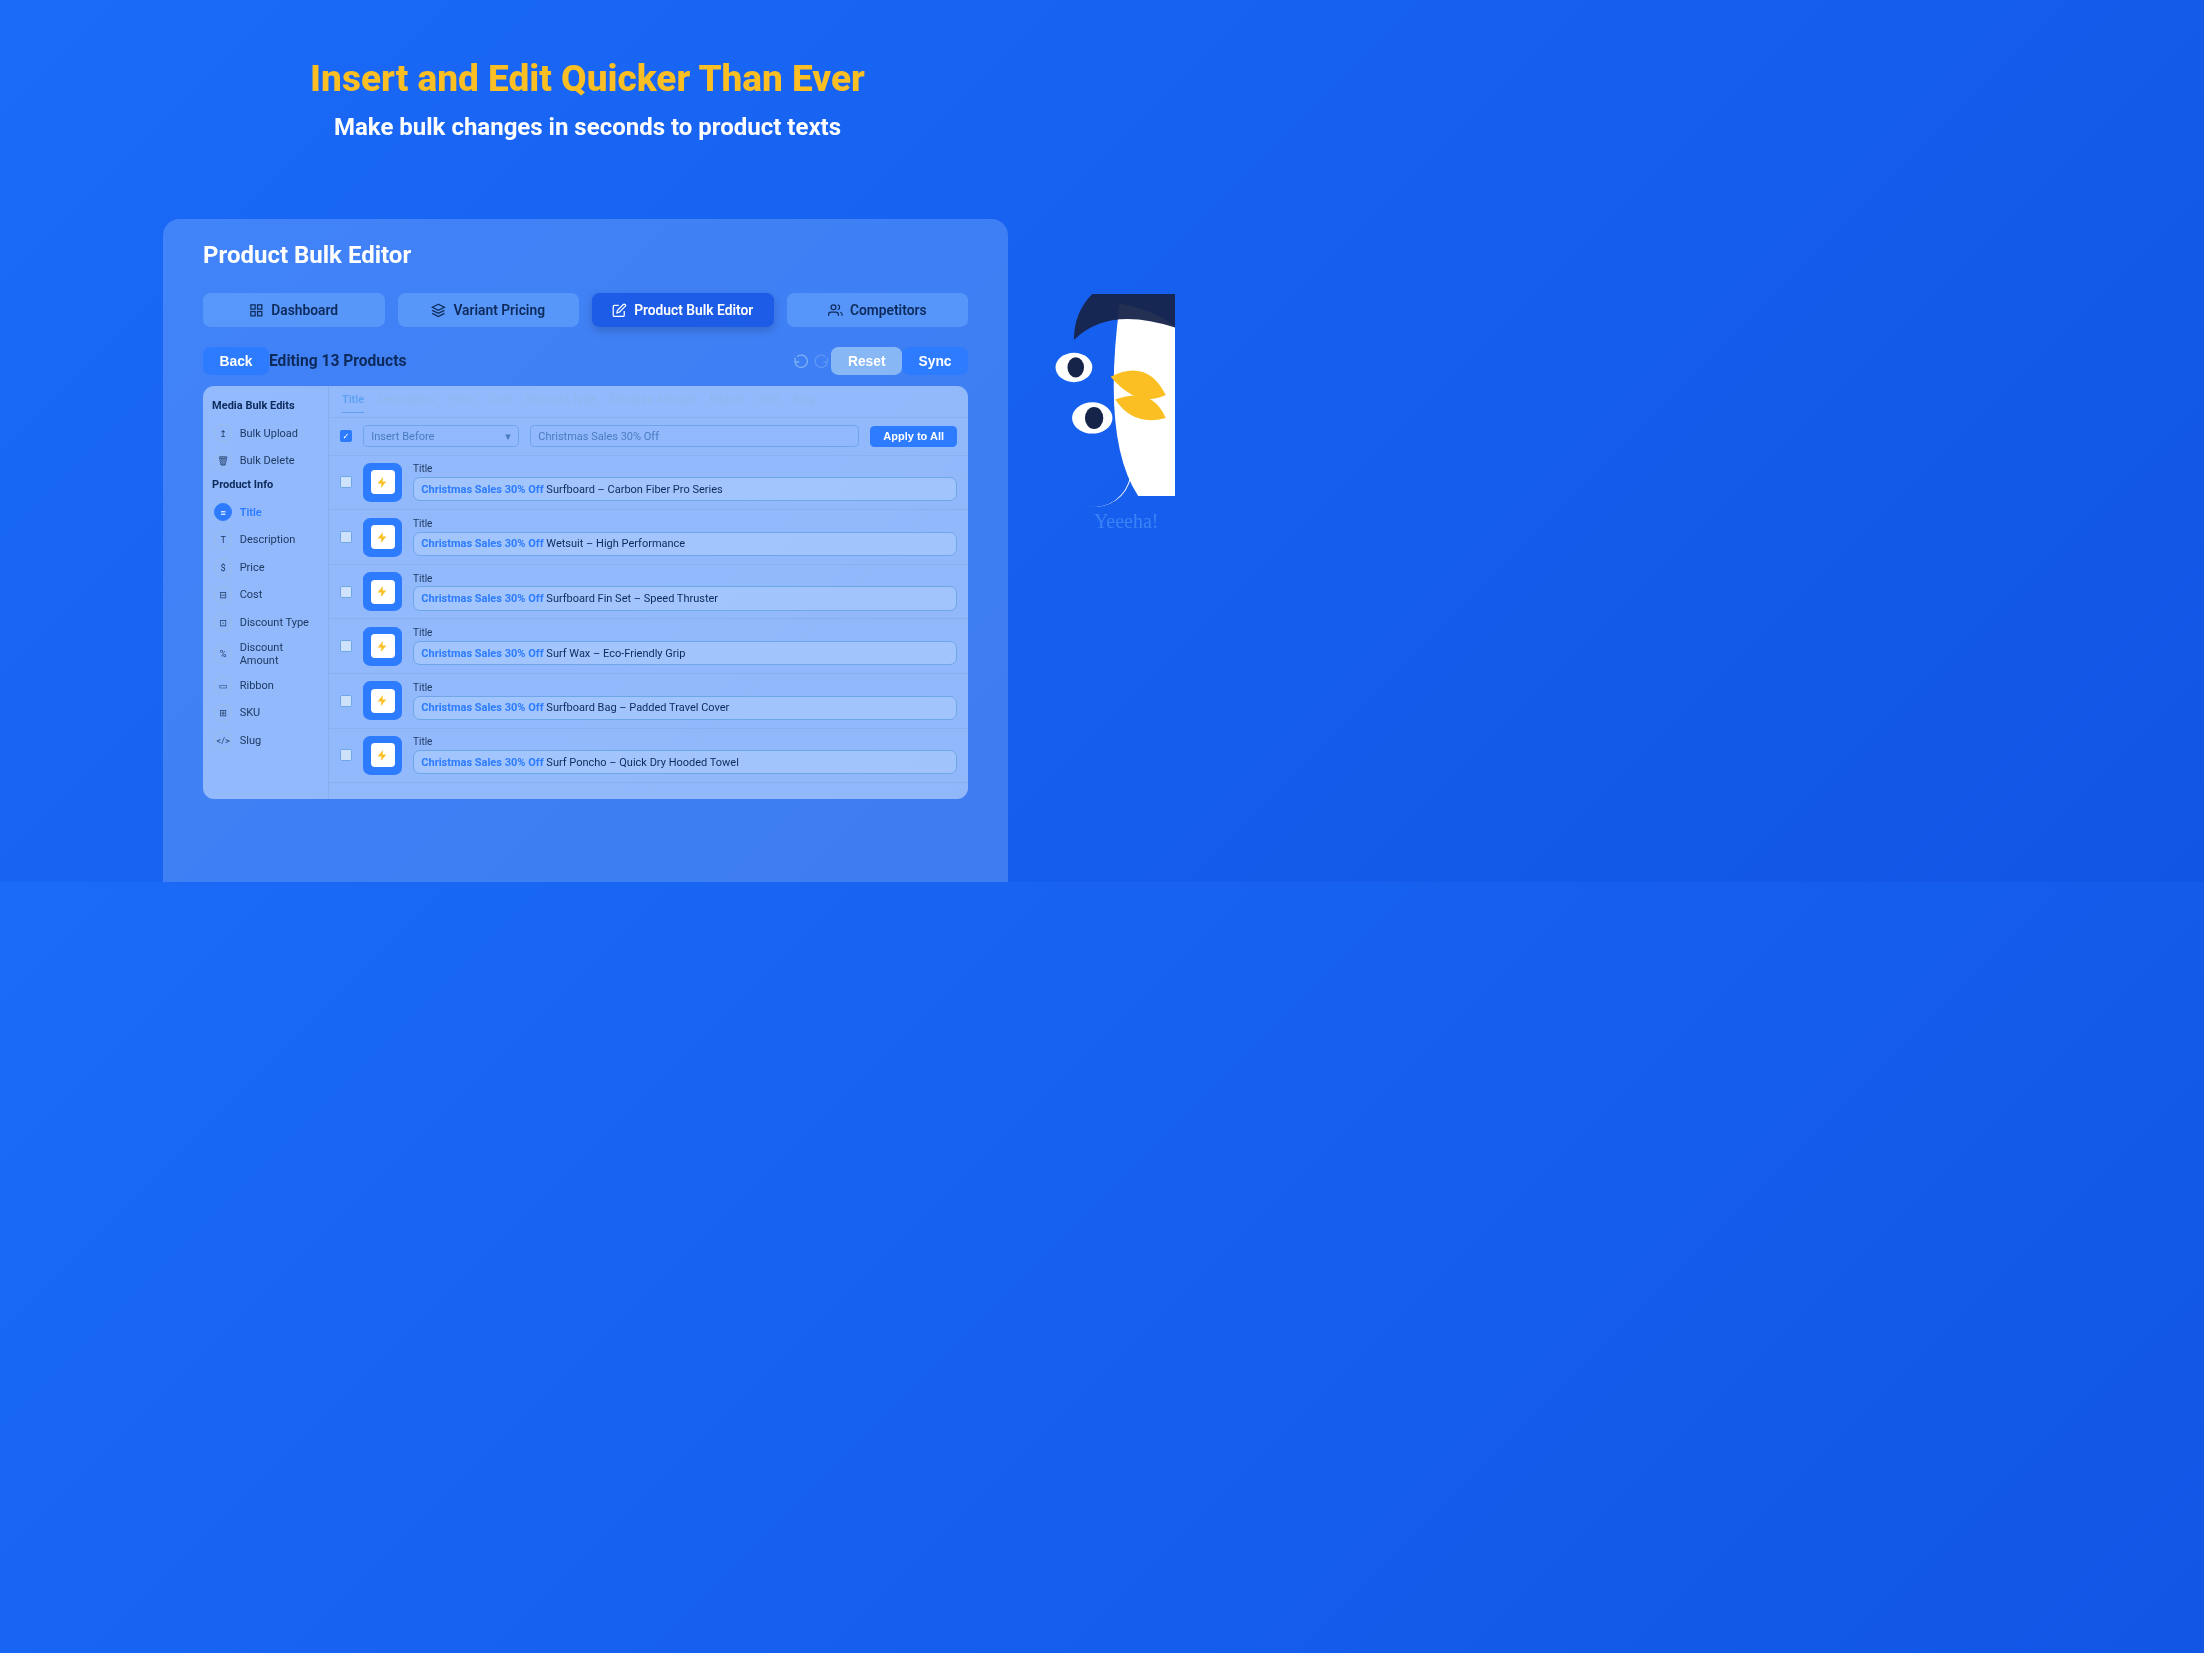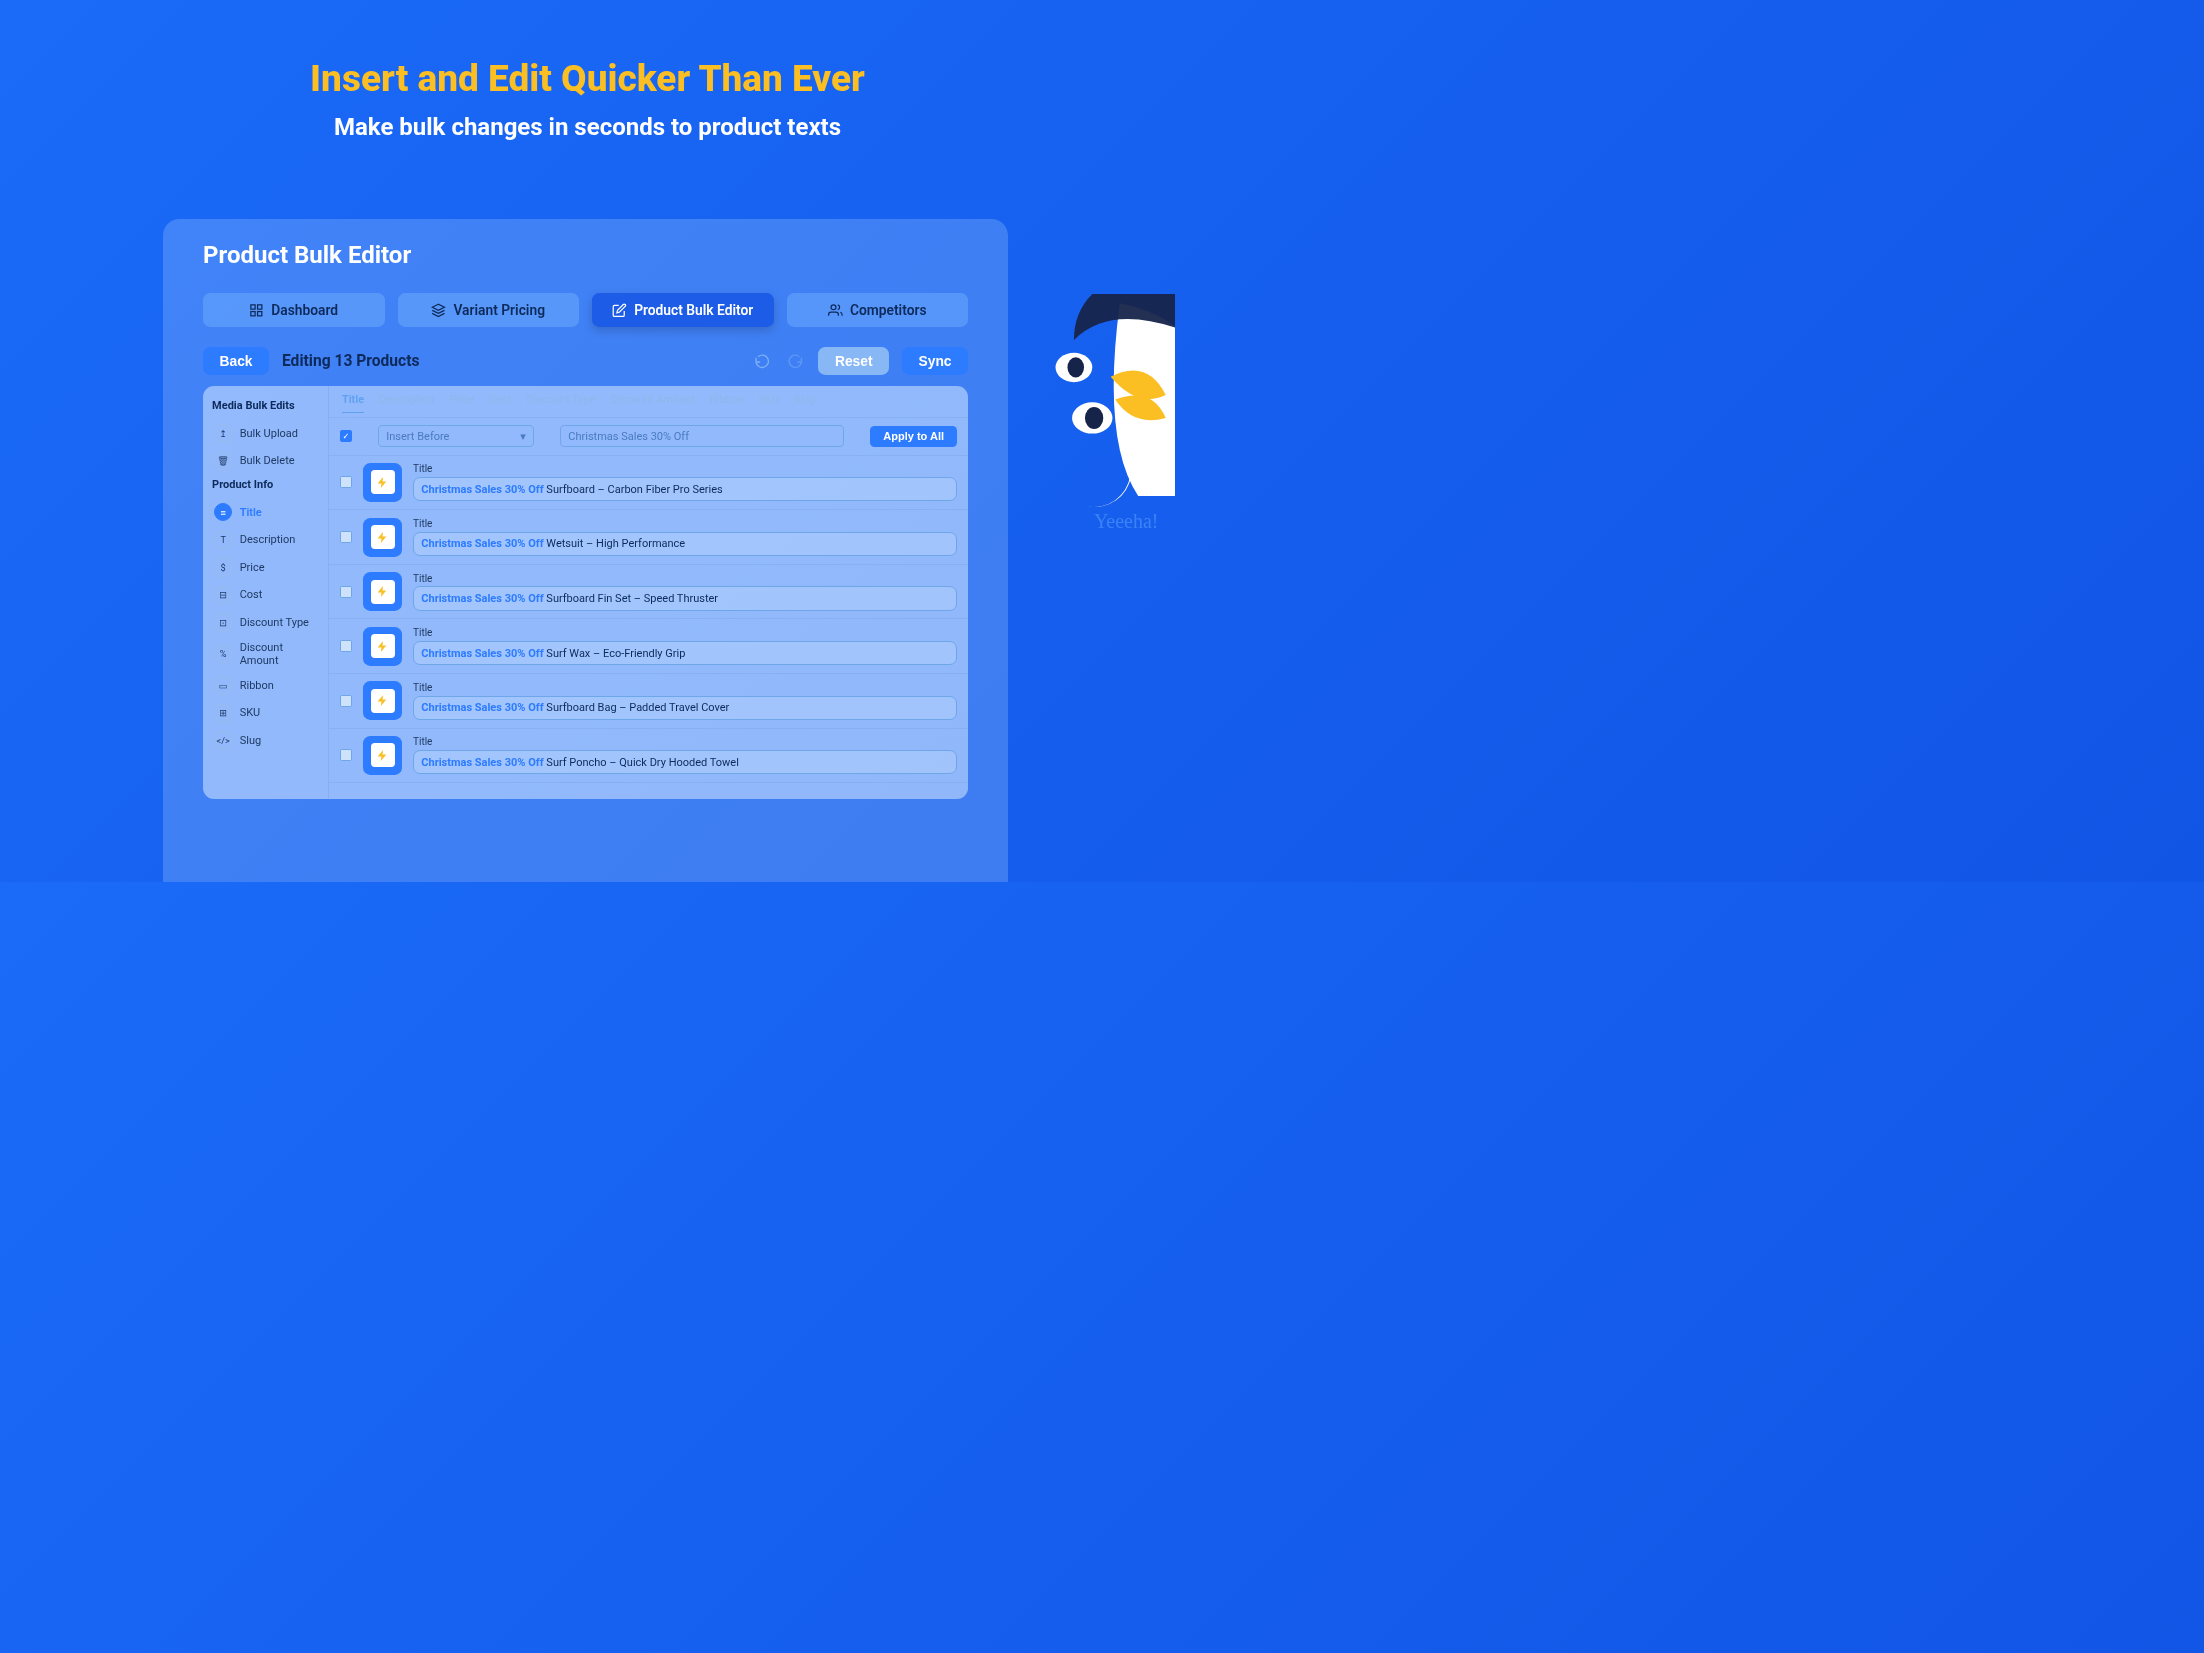--- a/index.html
+++ b/index.html
@@ -60,21 +60,20 @@
 }
 .tab.active {
   background: #1c5ce6;
   color: #fff;
   box-shadow: 0 3.7px 9.2px rgba(0,0,0,0.18);
 }
 .tab svg { width: 14.7px; height: 14.7px; }
 .toolbar {
   display: flex;
   align-items: center;
-  gap: 13px;
   margin-top: 20px;
 }
 .btn {
   border-radius: 7.3px;
   padding: 6.4px 16.5px;
   font-weight: 600;
   font-size: 13.8px;
   border: none;
   cursor: pointer;
 }
@@ -132,21 +131,21 @@
   padding: 7.3px 13px 3.7px;
   font-size: 11px;
   color: #8fb8ea;
   border-bottom: 0.9px solid rgba(120,160,220,0.3);
 }
 .field-tab { padding-bottom: 5.5px; border-bottom: 1.8px solid transparent; }
 .field-tab.active { color: #5fa0f2; border-bottom-color: #5fa0f2; font-weight: 600; }
 .controls-row {
   display: flex;
   align-items: center;
-  gap: 26px;
+  gap: 11px;
   padding: 7.3px 11px;
   border-bottom: 0.9px solid rgba(120,160,220,0.3);
 }
 .cb {
   width: 12px; height: 12px; border: 0.9px solid #6fa6e8; border-radius: 1.8px;
   background: #cfe2fb;
   display: inline-flex; align-items: center; justify-content: center;
   flex-shrink: 0;
 }
 .cb.checked { background: #2d7bff; border-color: #2d7bff; }

